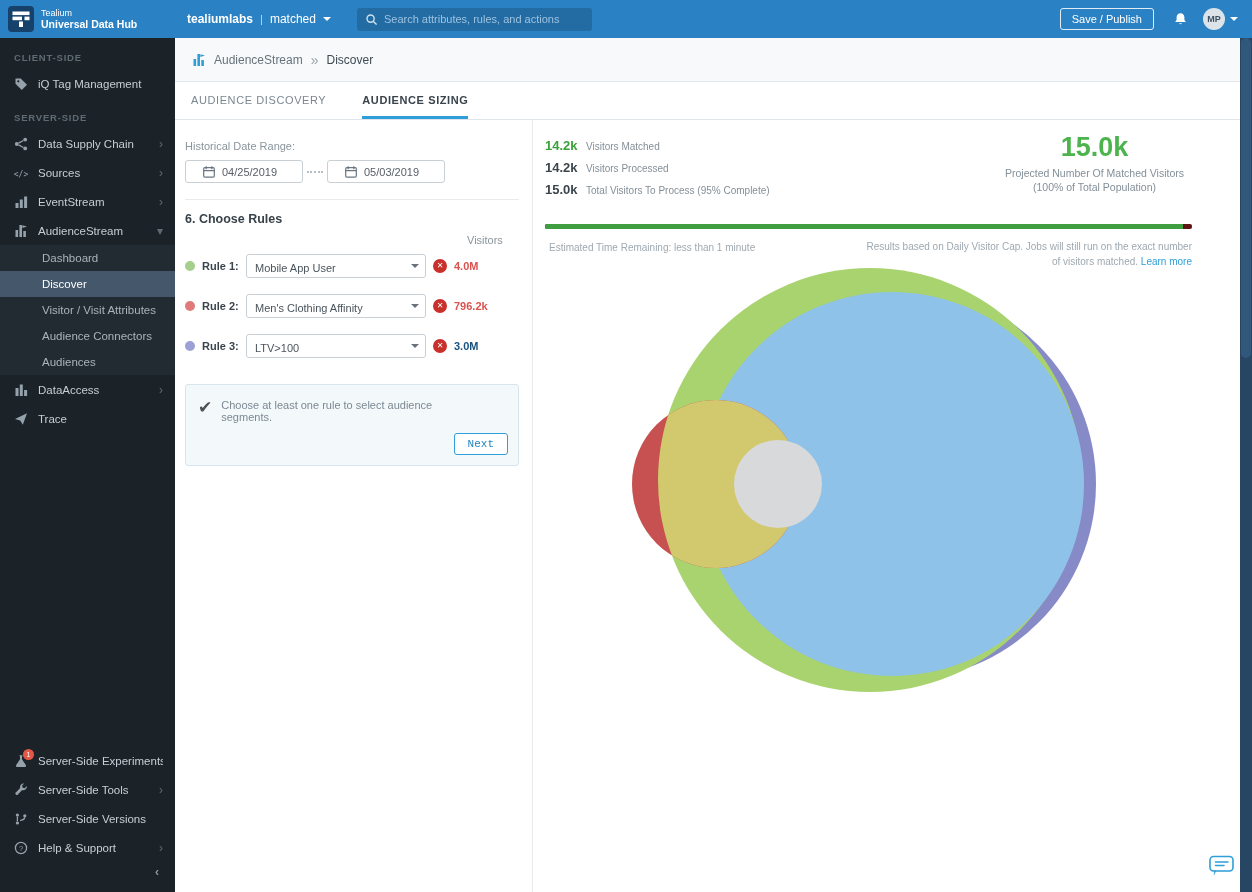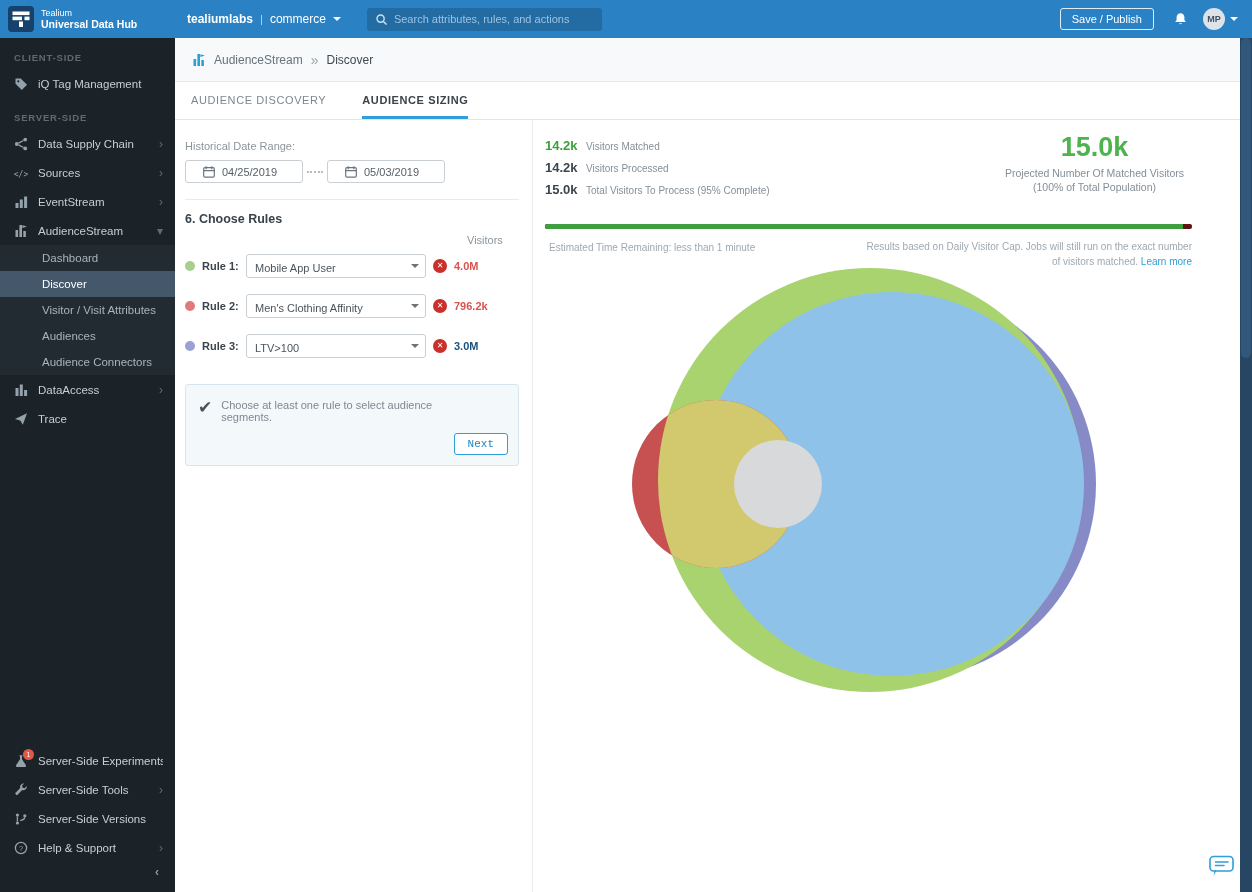--- a/index.html
+++ b/index.html
@@ -141,21 +141,21 @@
         <rect x="11" y="15.5" width="4" height="5.5" fill="#fff"></rect>
       </svg>
       <div class="brand-text">
         <div class="brand-1">Tealium</div>
         <div class="brand-2">Universal Data Hub</div>
       </div>
     </div>
     <div class="account">
       <span class="acct">tealiumlabs</span>
       <span class="acct-sep">|</span>
-      <span class="profile">commerce</span>
+      <span class="profile">matched</span>
       <span class="caret-down"></span>
     </div>
     <div class="search">
       <svg width="13" height="13" viewBox="0 0 13 13">
         <circle cx="5.6" cy="5.6" r="3.6" fill="none" stroke="#cfe2f0" stroke-width="1.4"></circle>
         <path d="M8.4 8.4l3.2 3.2" stroke="#cfe2f0" stroke-width="1.4"></path>
       </svg>
       <input class="search-input" placeholder="Search attributes, rules, and actions" style="">
     </div>
     <div class="top-spacer"></div>
@@ -237,24 +237,24 @@
       <div class="nav-item">
         <span class="nav-text">Dashboard</span>
       </div>
       <div class="nav-item selected">
         <span class="nav-text">Discover</span>
       </div>
       <div class="nav-item">
         <span class="nav-text">Visitor / Visit Attributes</span>
       </div>
       <div class="nav-item">
+        <span class="nav-text">Audience Connectors</span>
+      </div>
+      <div class="nav-item">
         <span class="nav-text">Audiences</span>
-      </div>
-      <div class="nav-item">
-        <span class="nav-text">Audience Connectors</span>
       </div>
     </div>
 
     <div class="nav-item">
       <span class="nav-icon">
         <svg width="14" height="14" viewBox="0 0 14 14">
             <rect class="icon-fill" x="1.5" y="5" width="3" height="8"></rect>
             <rect class="icon-fill" x="5.8" y="1.5" width="3" height="11.5"></rect>
             <rect class="icon-fill" x="10.1" y="7" width="3" height="6"></rect>
           </svg>

